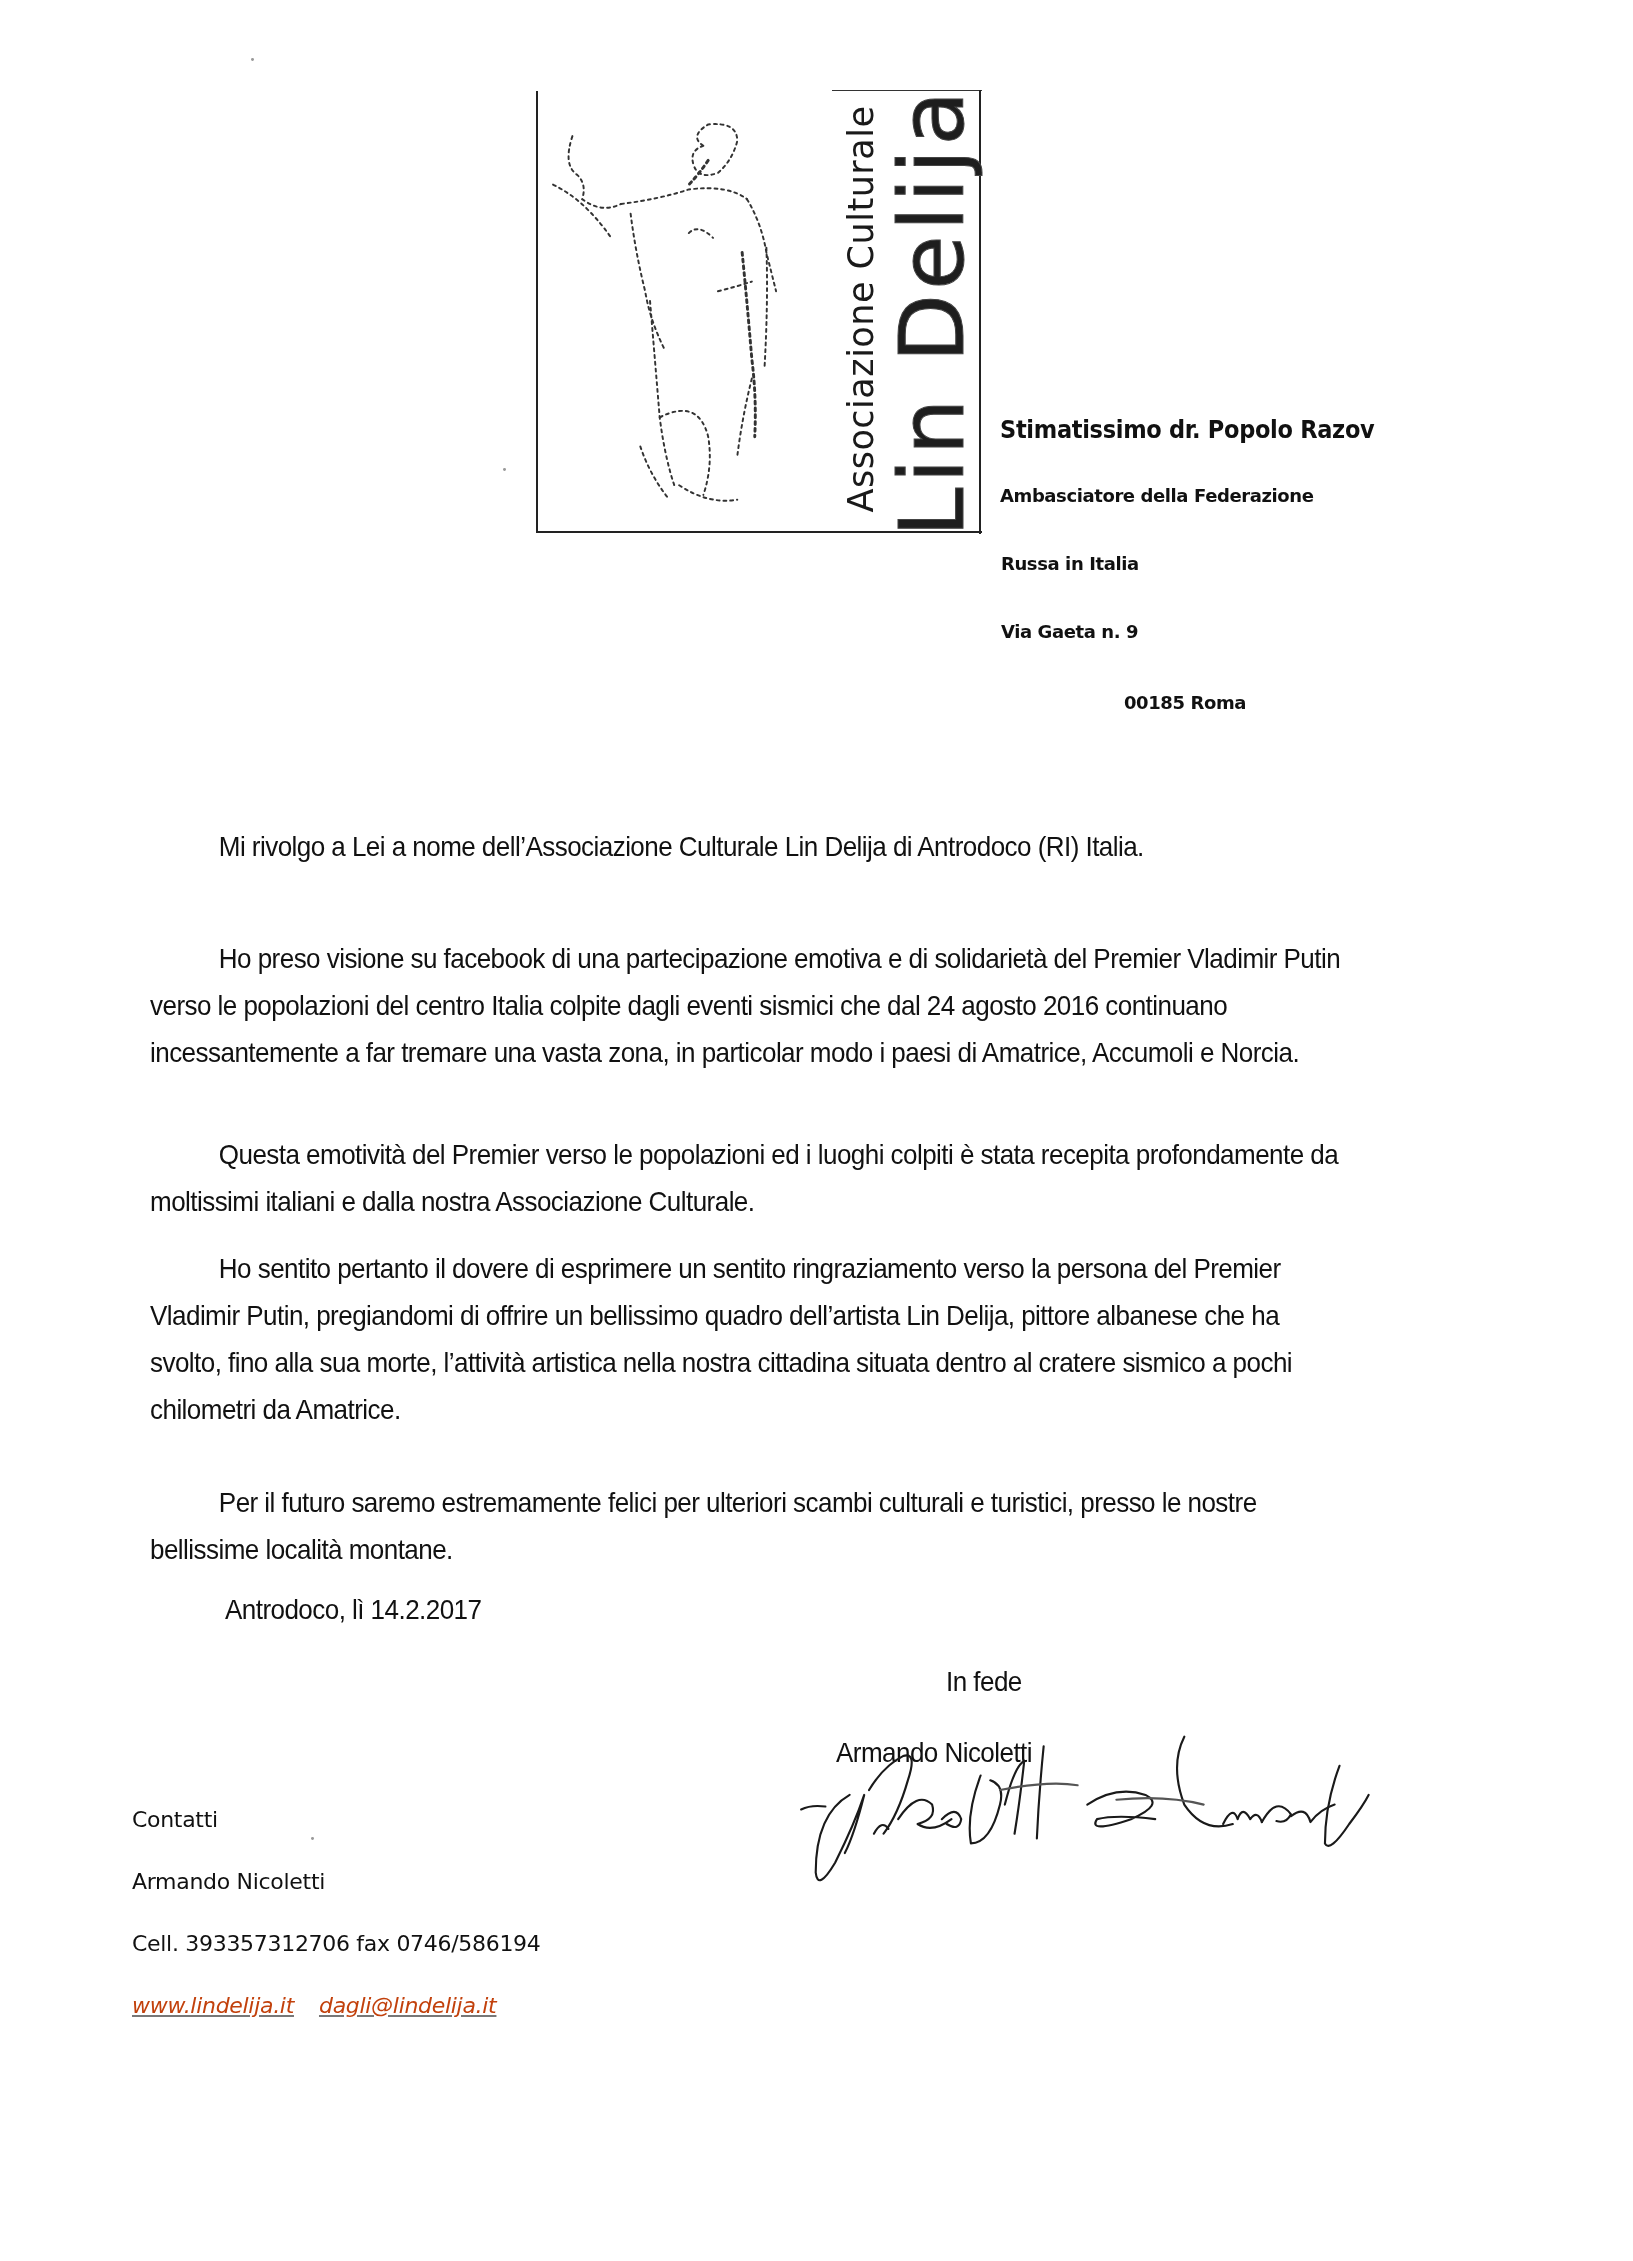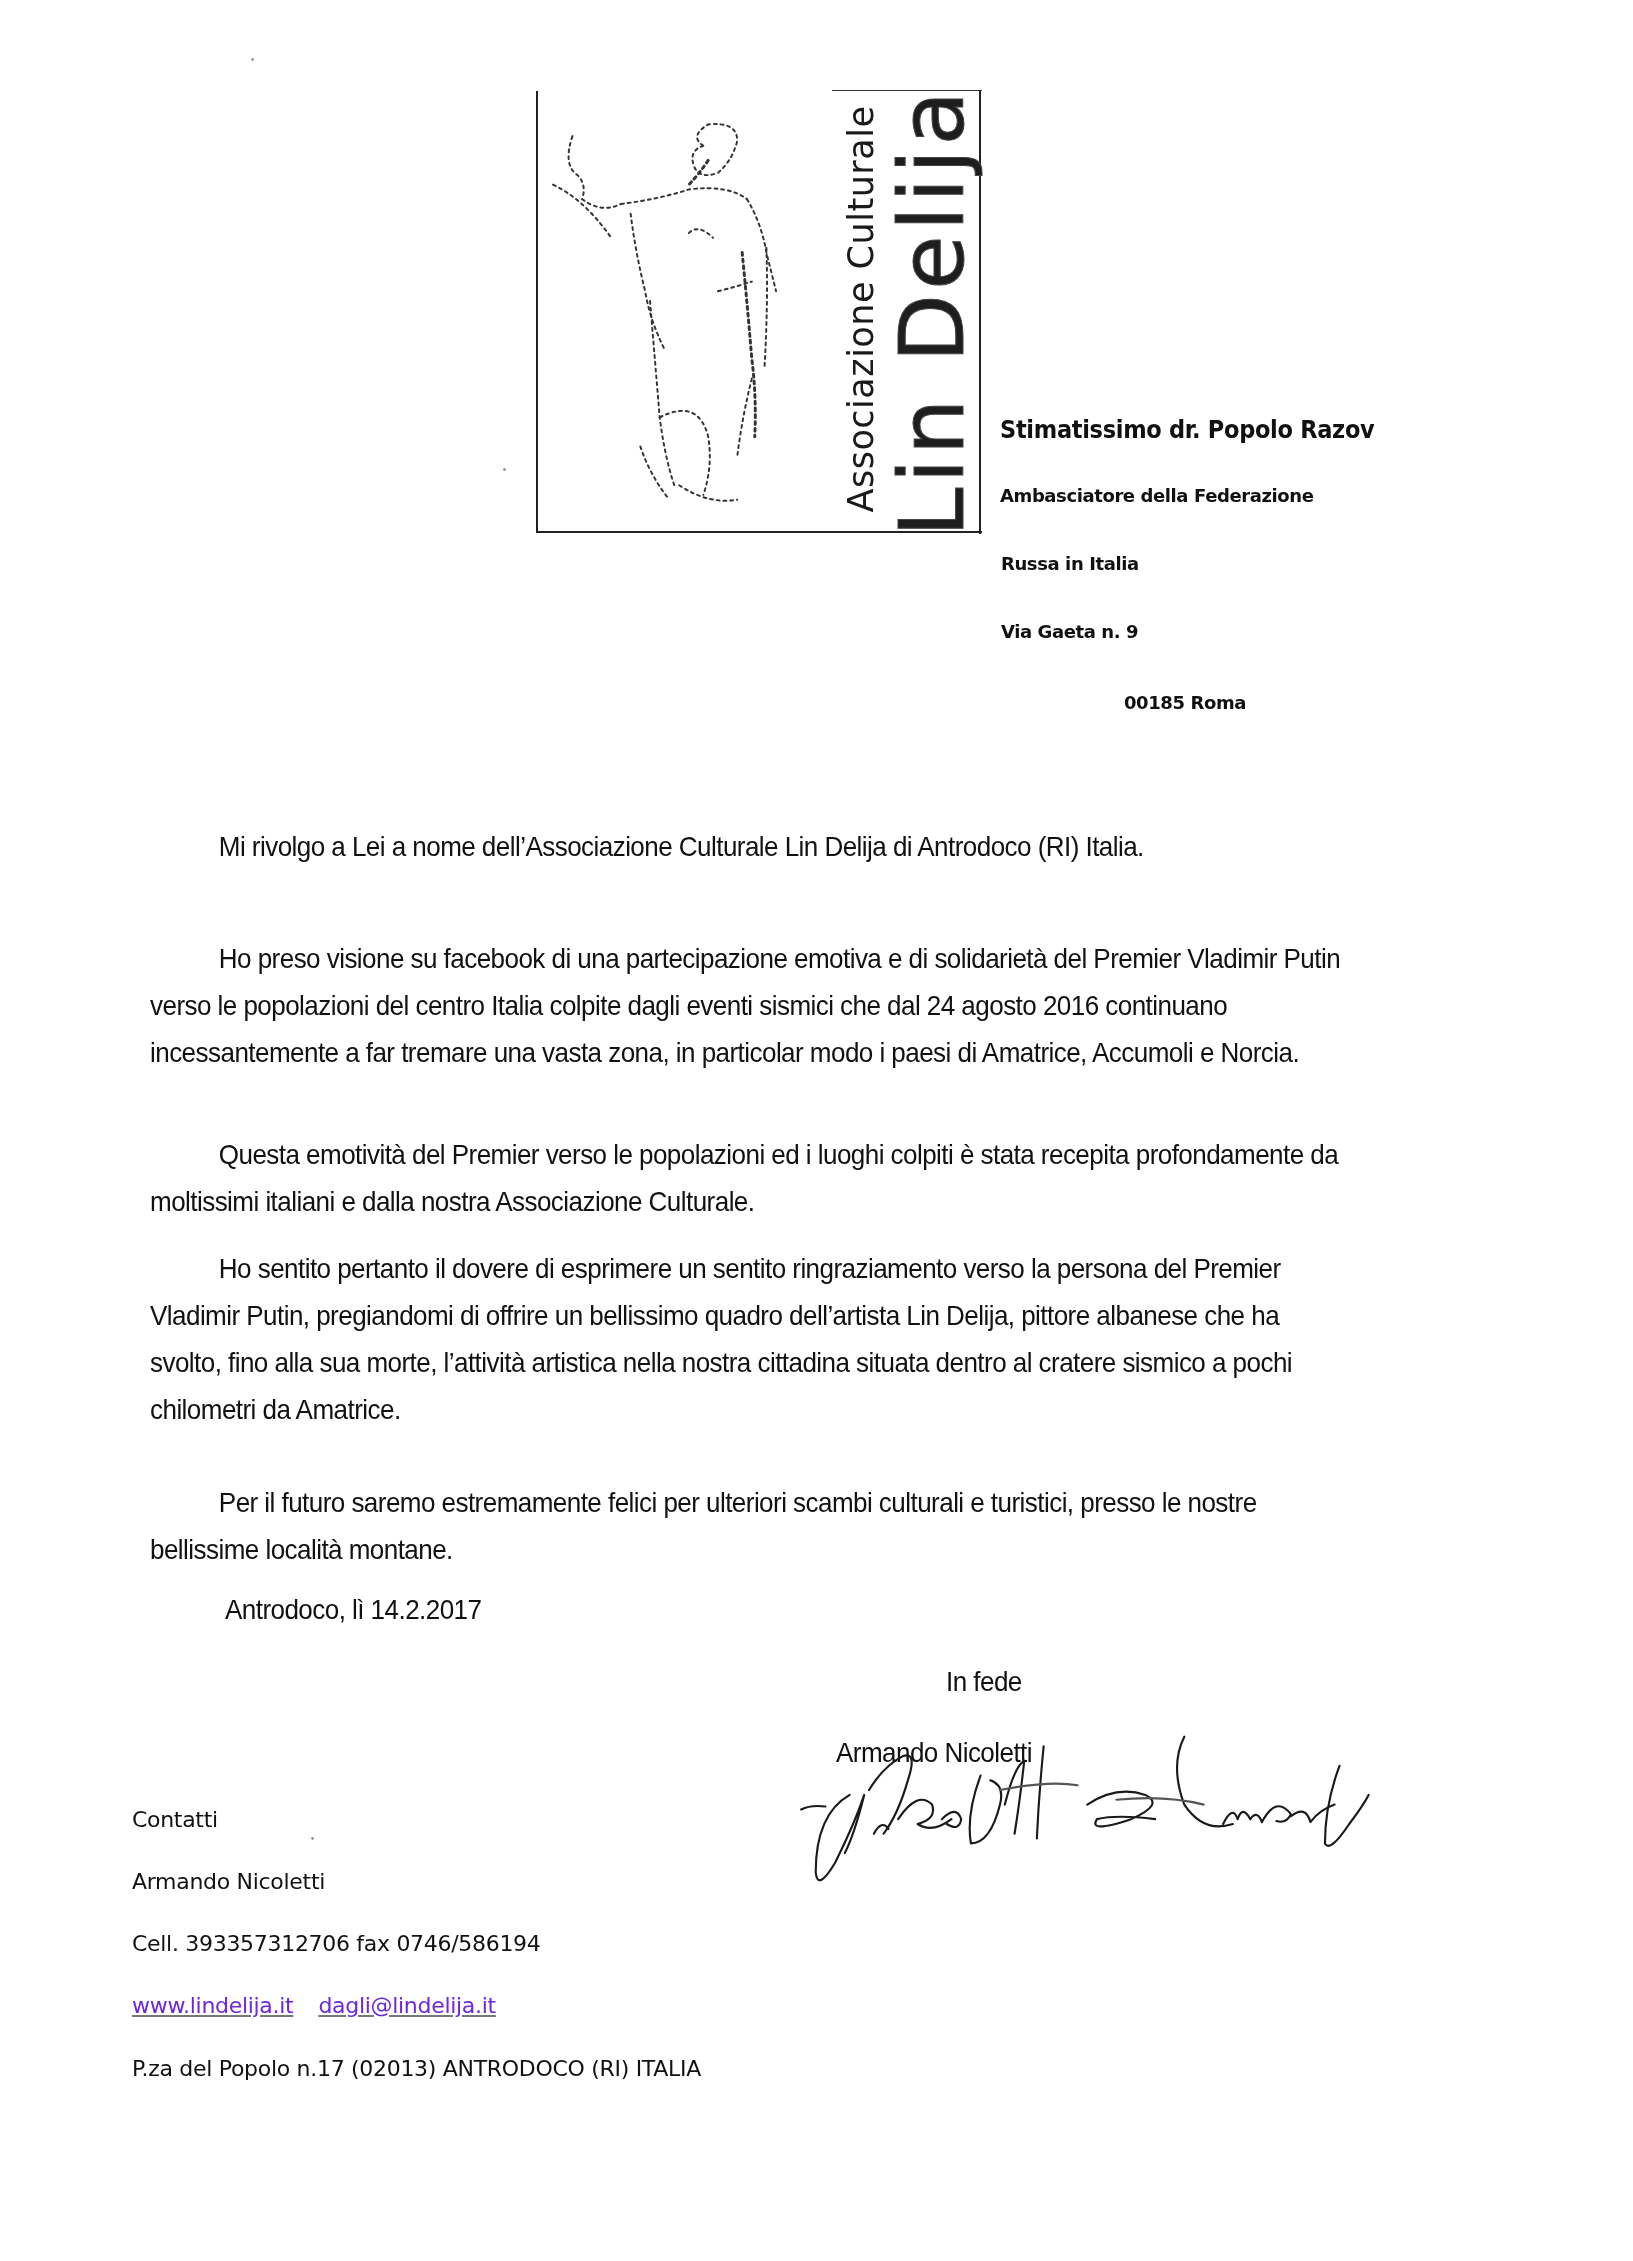--- a/index.html
+++ b/index.html
@@ -179,23 +179,24 @@
       white-space: nowrap;
       letter-spacing: -0.3px;
       font-weight: normal;
     }
     .c1 { top: 1807px; }
     .c2 { top: 1869px; }
     .c3 { top: 1931px; }
     .c4 { top: 1993px; font-weight: normal; color: #7a7a7a; }
     .c5 { top: 2056px; }
     .c4 a {
-      color: #6d28d9;
+      color: #c2410c;
       text-decoration: underline;
       text-decoration-color: #777;
+      font-style: italic;
     }
     .c4 .gap { display: inline-block; width: 25px; }
 
     .scan-dot {
       position: absolute;
       width: 2.9px;
       height: 2.9px;
       background: #999;
       border-radius: 50%;
     }
@@ -286,19 +287,18 @@
     <path d="M510 92 Q 525 80 530 98 Q 540 85 555 80"></path>
     <path d="M560 40 Q 545 80 545 120 Q 550 130 570 100 Q 585 80 590 70"></path>
   </svg>
 
   <div class="contact c1">Contatti</div>
   <div class="contact c2">Armando Nicoletti</div>
   <div class="contact c3">Cell. 393357312706 fax 0746/586194</div>
   <div class="contact c4">
     <a>www.lindelija.it</a><span class="gap"></span><a>dagli@lindelija.it</a>
   </div>
-  <div class="contact c5">P.za del Popolo n.17  (02013)  ANTRODOCO (RI) ITALIA</div>
 
   <div class="scan-dot" style="left:251px;top:58px;"></div>
   <div class="scan-dot" style="left:503px;top:468px;"></div>
   <div class="scan-dot" style="left:311px;top:1837px;"></div>
 </div>
 
 
 </body></html>

